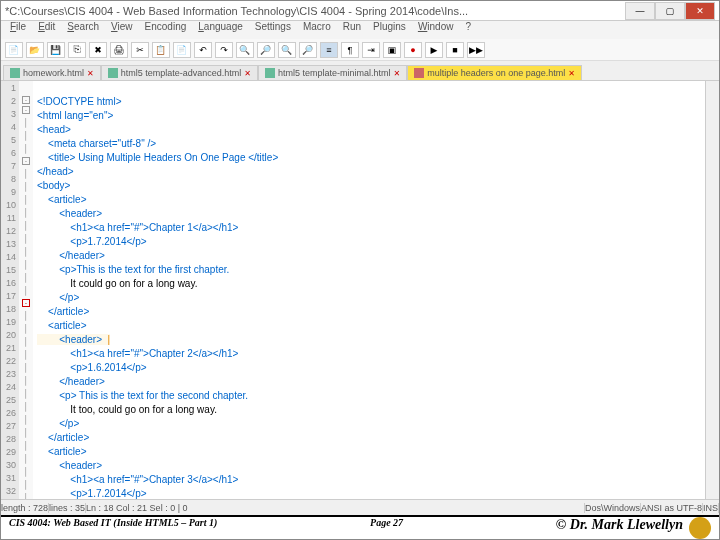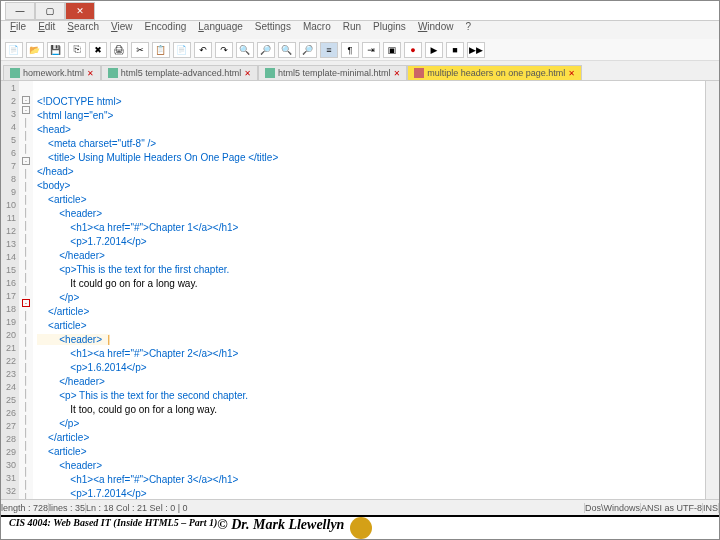--- a/index.html
+++ b/index.html
@@ -39,20 +39,21 @@
 .footer-right{flex:0 0 auto;font-size:14px;font-style:italic;font-family:'Times New Roman',serif;font-weight:bold}
 .logo{width:22px;height:22px;background:#d4a017;border-radius:50%;margin-left:6px}
 .scroll{width:14px;background:#f0f0f0;border-left:1px solid #ccc}
 .current-line{background:#fef8e8}
 </style>
 </head>
 <body>
 
 <div class="window">
   <div class="titlebar">
+    <span class="titlebar-text">*C:\Courses\CIS 4004 - Web Based Information Technology\CIS 4004 - Spring 2014\code\Ins...</span>
     <div class="window-controls">
       <div class="winbtn min">—</div>
       <div class="winbtn max">▢</div>
       <div class="winbtn close">✕</div>
     </div>
   </div>
 
   <div class="menubar">
     <span><u>F</u>ile</span>
     <span><u>E</u>dit</span>
@@ -230,16 +231,17 @@
     <span>length : 728</span>
     <span>lines : 35</span>
     <span style="flex:1">Ln : 18   Col : 21   Sel : 0 | 0</span>
     <span>Dos\Windows</span>
     <span>ANSI as UTF-8</span>
     <span>INS</span>
   </div>
 
   <div class="footer">
     <span class="footer-left">CIS 4004: Web Based IT (Inside HTML5 – Part 1)</span>
+    <span class="footer-center">Page 27</span>
     <span class="footer-right">© Dr. Mark Llewellyn</span>
     <div class="logo"></div>
   </div>
 </div>
 
 </body></html>

